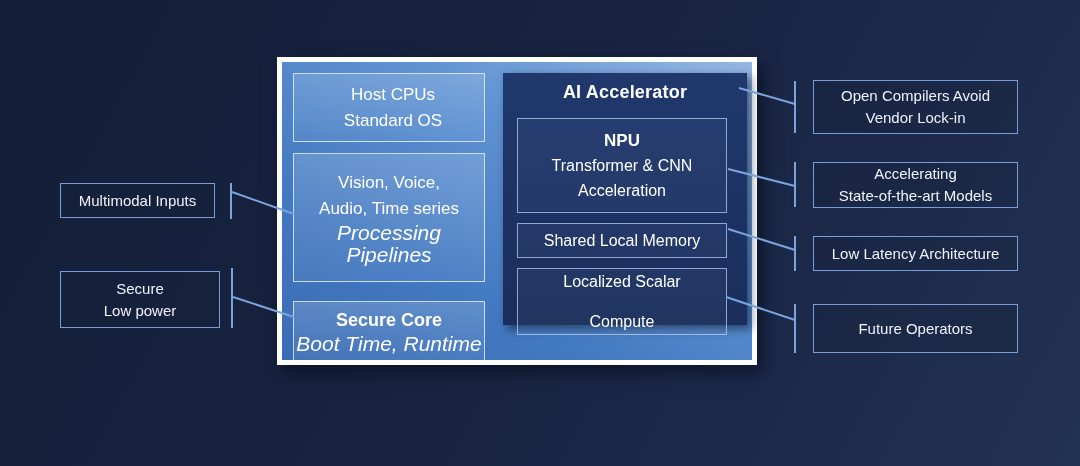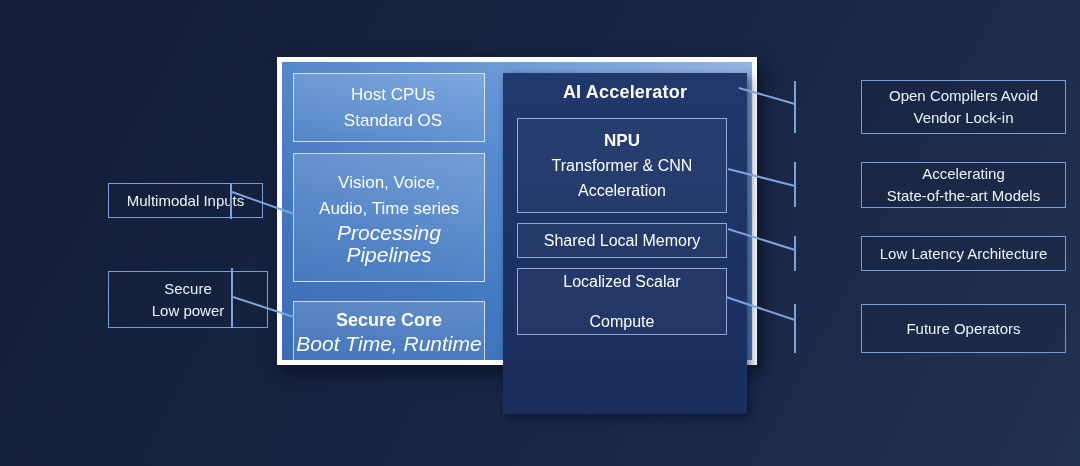--- a/index.html
+++ b/index.html
@@ -15,42 +15,41 @@
   
   #connectors{position:absolute;left:0;top:0;width:1080px;height:466px;pointer-events:none;z-index:5;}
   #connectors line{stroke:#7ba4de;stroke-width:2;}
   
   .label-box{
     position:absolute;box-sizing:border-box;z-index:4;
     border:1.5px solid #769edb;color:#eef3fb;
     display:flex;flex-direction:column;align-items:center;justify-content:center;
     font-size:15px;line-height:22px;text-align:center;
     background:rgba(22,33,61,0.35);
-    margin-left:48px;
   }
   
   #main-panel{
     position:absolute;left:277px;top:57px;width:480px;height:308px;
     box-sizing:border-box;border:5px solid #ffffff;z-index:2;
     background:linear-gradient(210deg,#96b6e3 0%,#5e92d3 35%,#4379c1 70%,#3a6cb5 100%);
     box-shadow:5px 7px 16px rgba(4,8,22,0.6);
   }
   .inner-box{
     position:absolute;box-sizing:border-box;
     border:1px solid rgba(255,255,255,0.7);
     background:linear-gradient(180deg,rgba(255,255,255,0.16),rgba(255,255,255,0.05));
     color:#ffffff;display:flex;flex-direction:column;align-items:center;justify-content:center;
     text-align:center;
   }
   .box-line{font-size:17px;line-height:26px;font-weight:400;}
   .box-line.bold{font-weight:700;font-size:18px;}
   .box-sub{font-size:21px;line-height:22px;font-style:italic;}
   
   #accelerator{
-    position:absolute;left:221px;top:11px;width:244px;height:341px;box-sizing:border-box;
+    position:absolute;left:221px;top:11px;width:244px;height:252px;box-sizing:border-box;
     background:linear-gradient(180deg,#21386d 0%,#1c3264 60%,#192e5c 100%);
     box-shadow:4px 4px 9px rgba(6,12,32,0.55);
     color:#ffffff;
   }
   #accelerator .title{
     display:block;text-align:center;margin-top:9px;
     font-size:18px;font-weight:700;letter-spacing:0.2px;
   }
   .acc-box{
     position:absolute;box-sizing:border-box;

